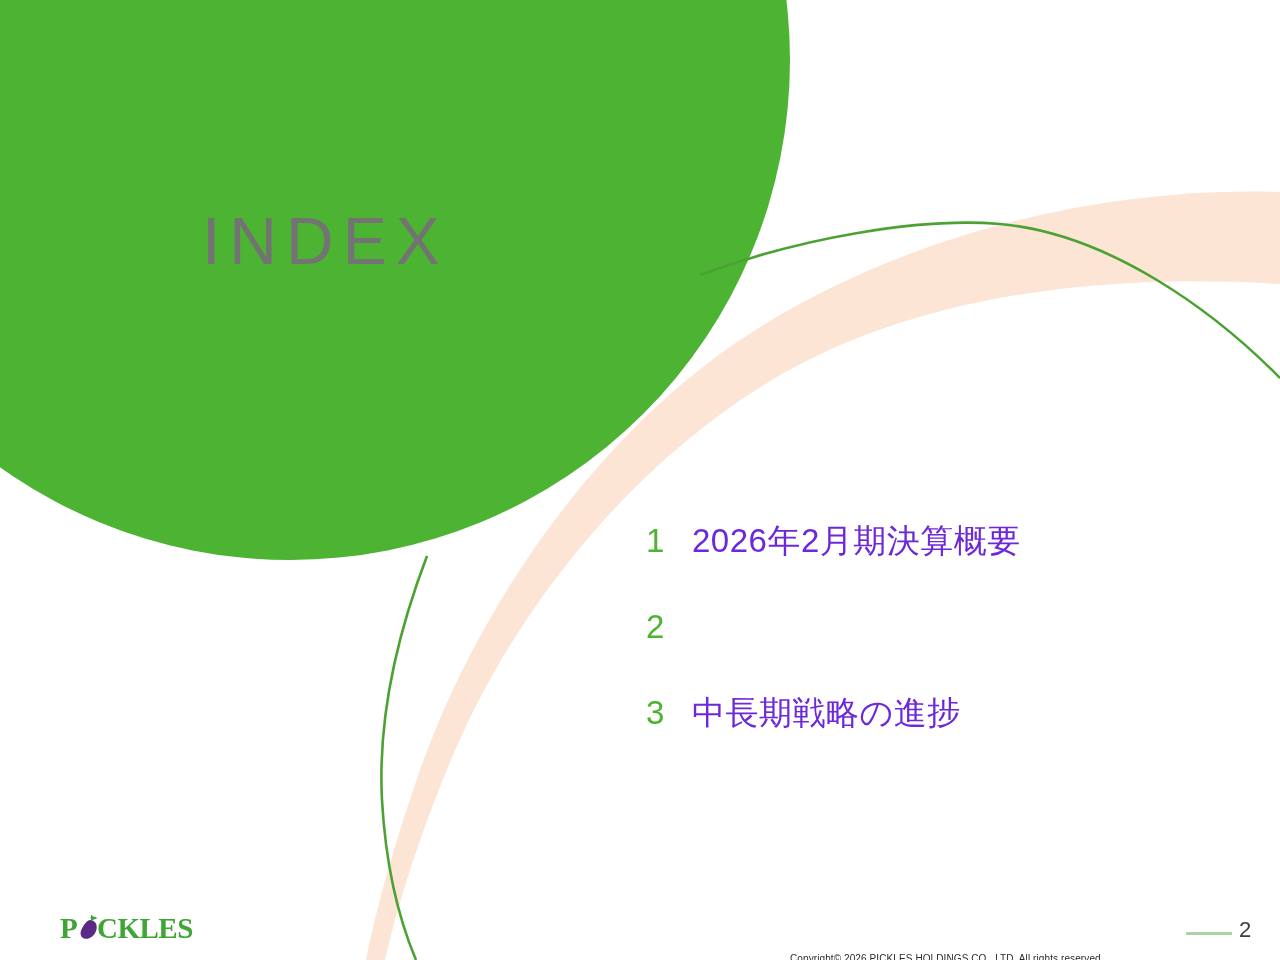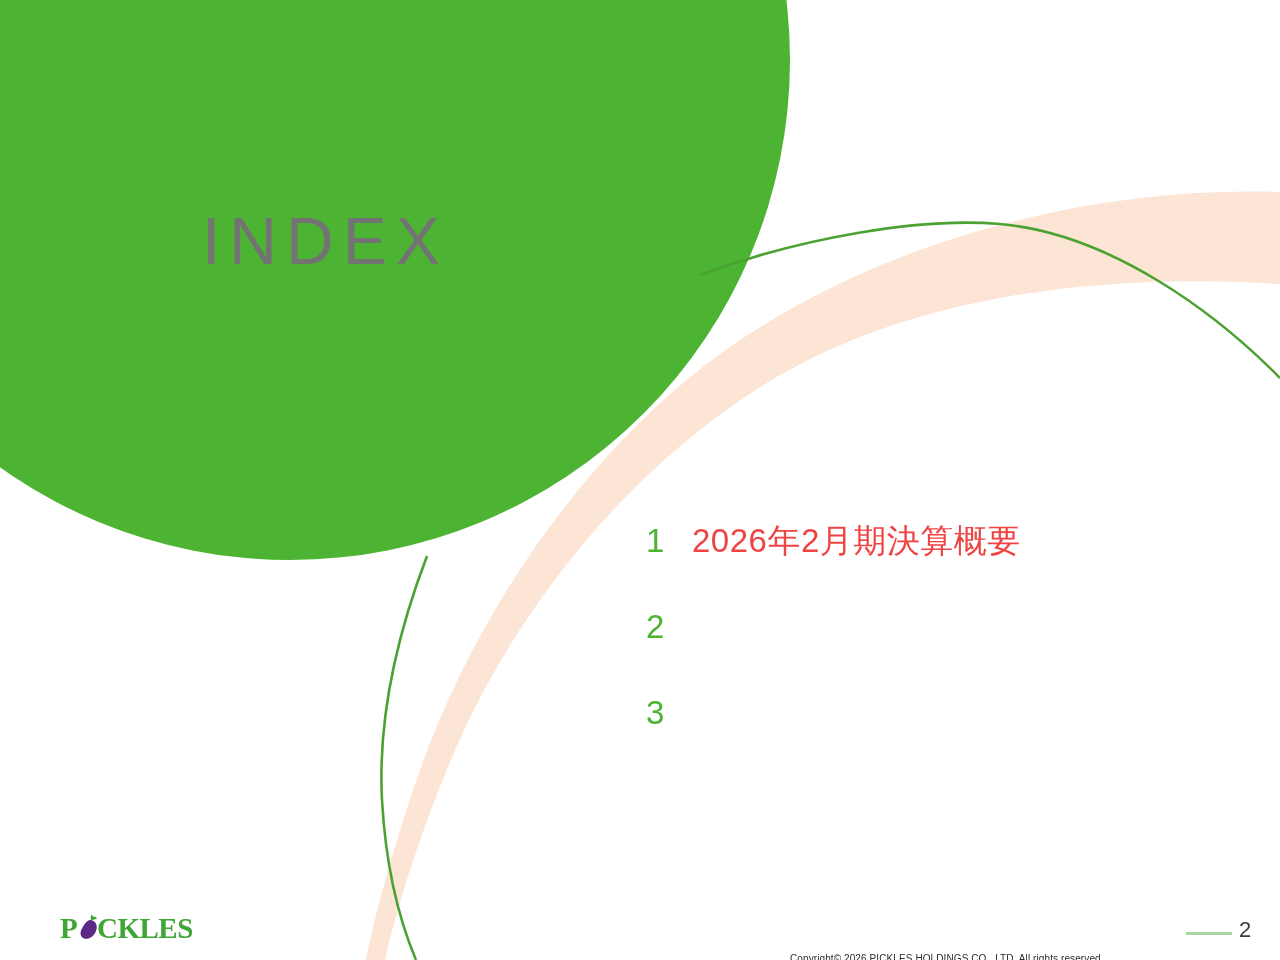--- a/index.html
+++ b/index.html
@@ -54,21 +54,21 @@
     width: 46px;
     flex: 0 0 46px;
     font-size: 33px;
     line-height: 1;
     color: #4CB432;
     font-weight: 400;
   }
   .index-label {
     font-size: 33px;
     line-height: 1;
-    color: #ef4444;
+    color: #6d28d9;
     white-space: nowrap;
     letter-spacing: 0.5px;
   }
   
   #logo {
     position: absolute;
     left: 60px;
     top: 909px;
     width: 140px;
     height: 38px;
@@ -136,20 +136,21 @@
       <span class="index-num">1</span>
       <span class="index-label">2026年2月期決算概要</span>
     </div>
 
     <div class="index-row">
       <span class="index-num">2</span>
     </div>
 
     <div class="index-row">
       <span class="index-num">3</span>
+      <span class="index-label">中長期戦略の進捗</span>
     </div>
 
   </div>
 
   <svg id="logo" viewBox="0 0 280 76" xmlns="http://www.w3.org/2000/svg">
 
     <text x="0" y="58" font-family="'Liberation Serif', serif" font-size="58" font-weight="bold" fill="#3FA535">P</text>
     <text x="74" y="58" font-family="'Liberation Serif', serif" font-size="58" font-weight="bold" fill="#3FA535" letter-spacing="-1">CKLES</text>
 
     <g>

